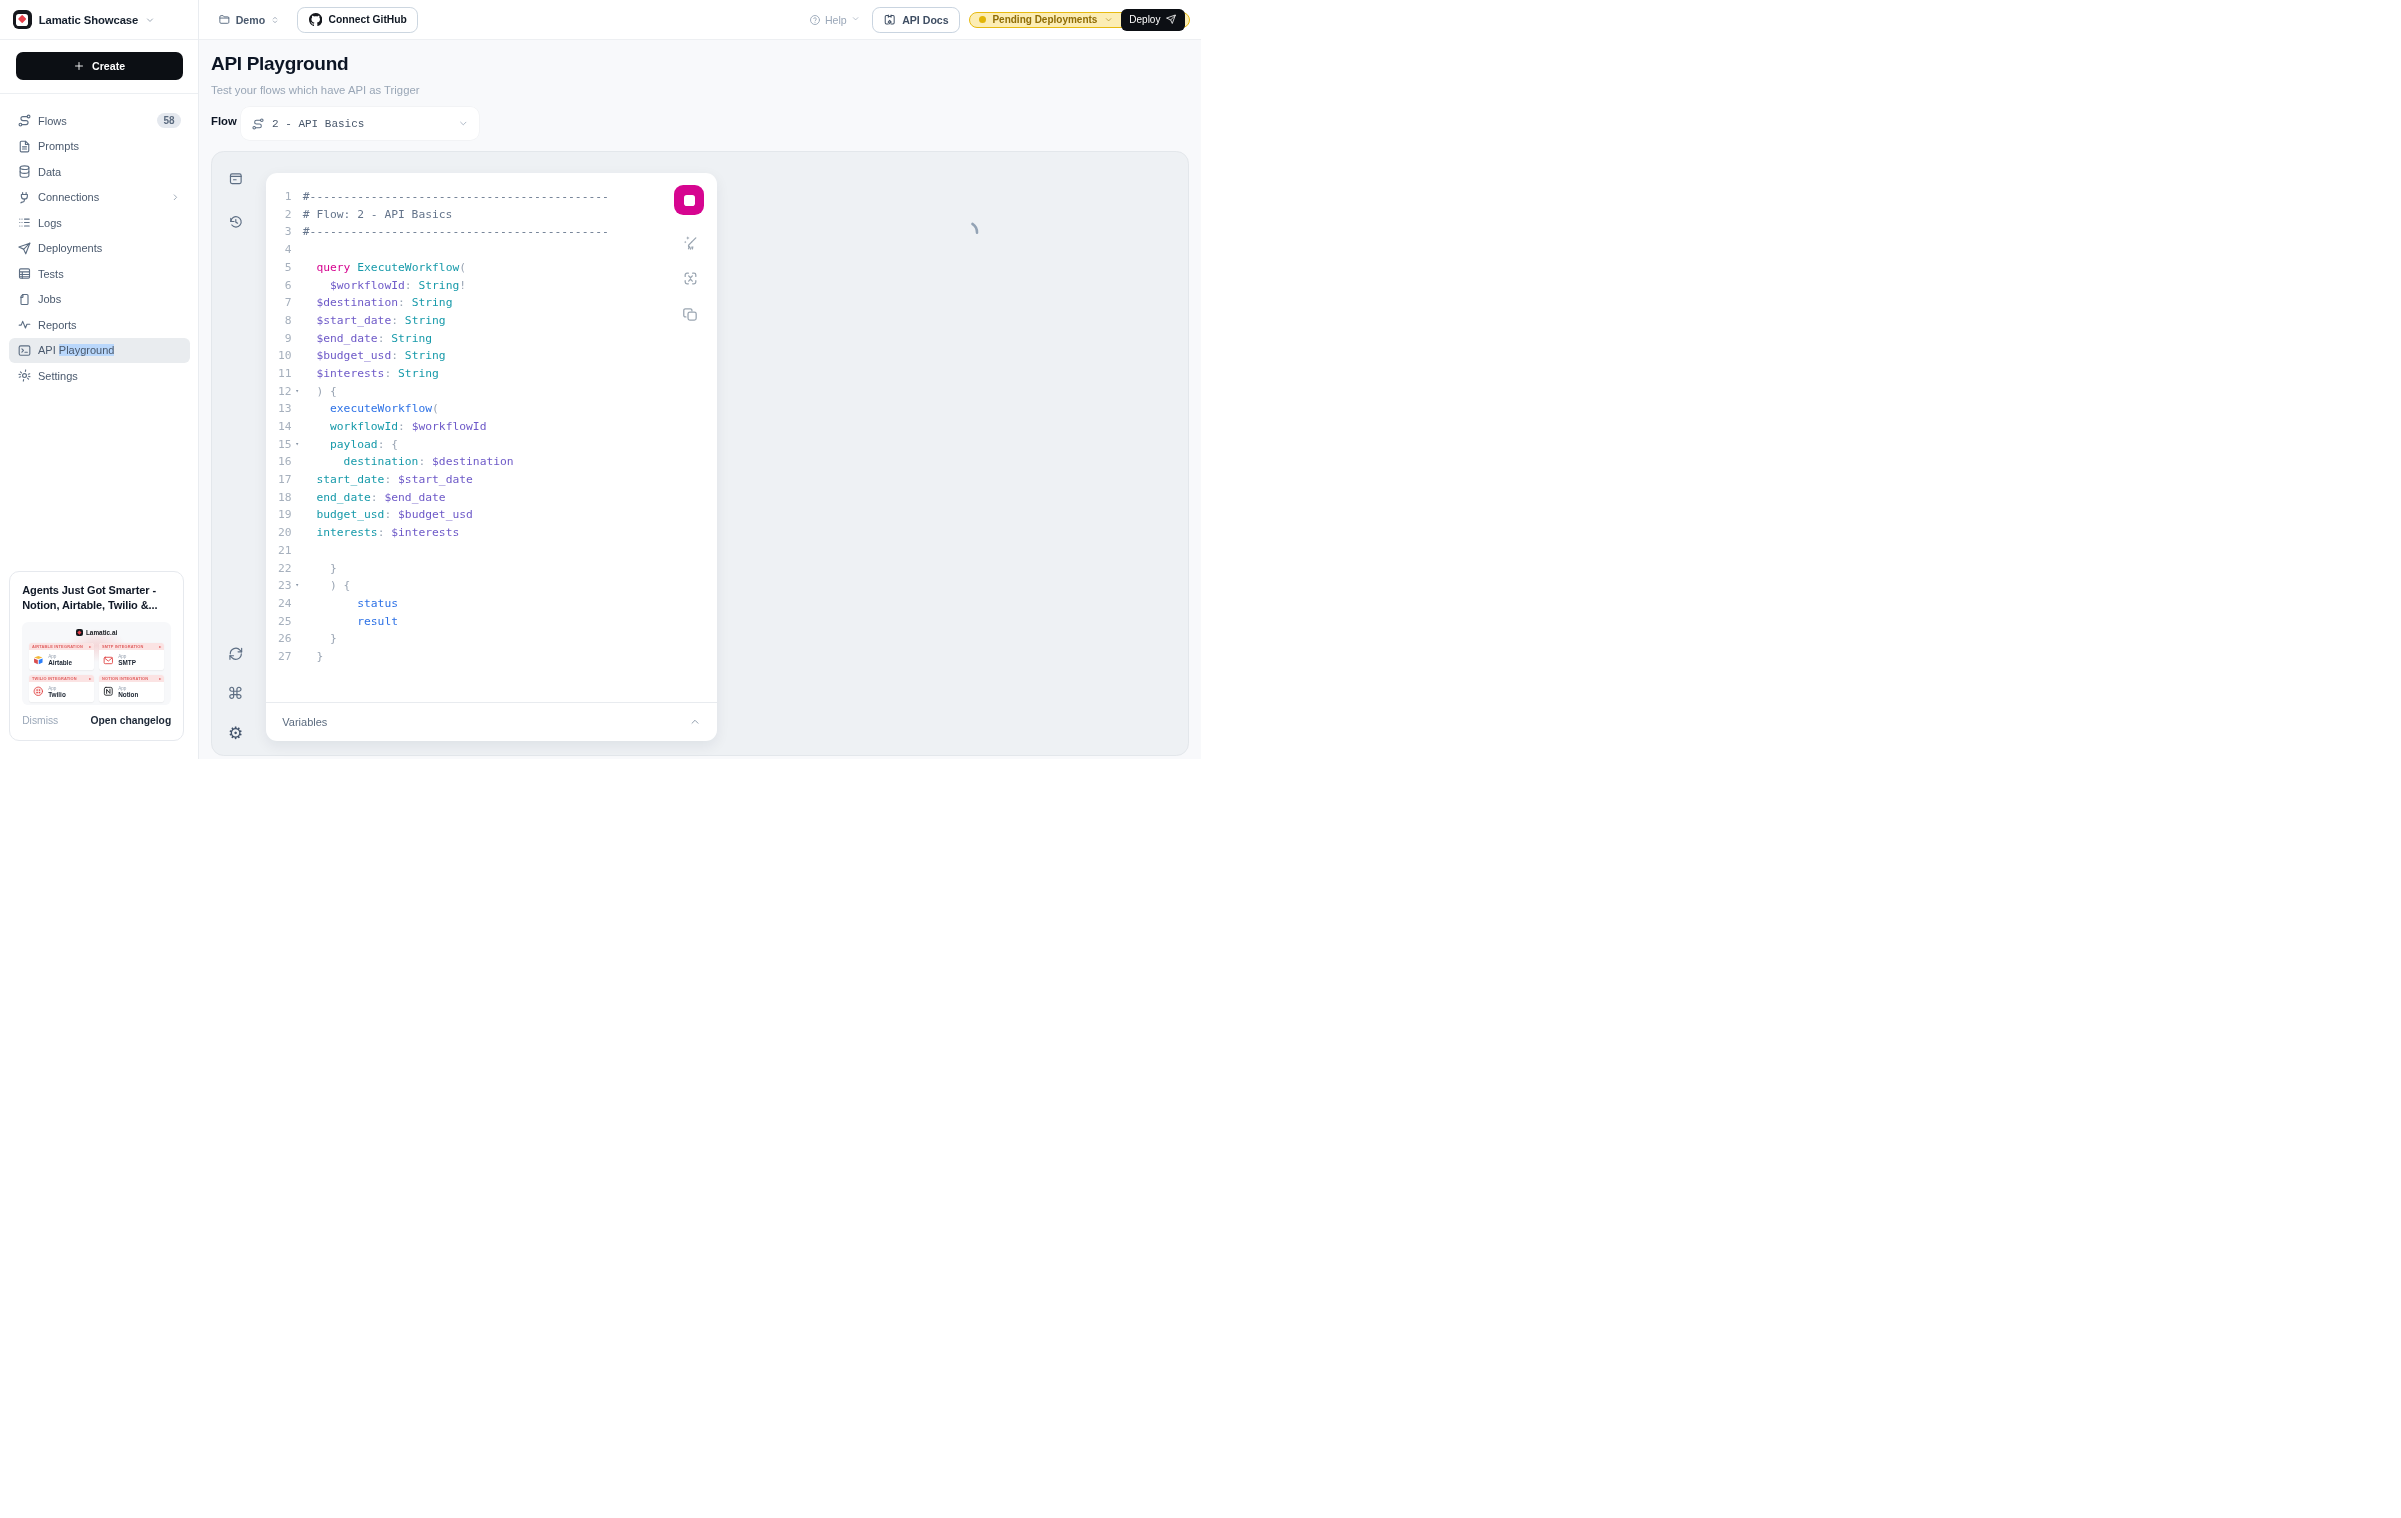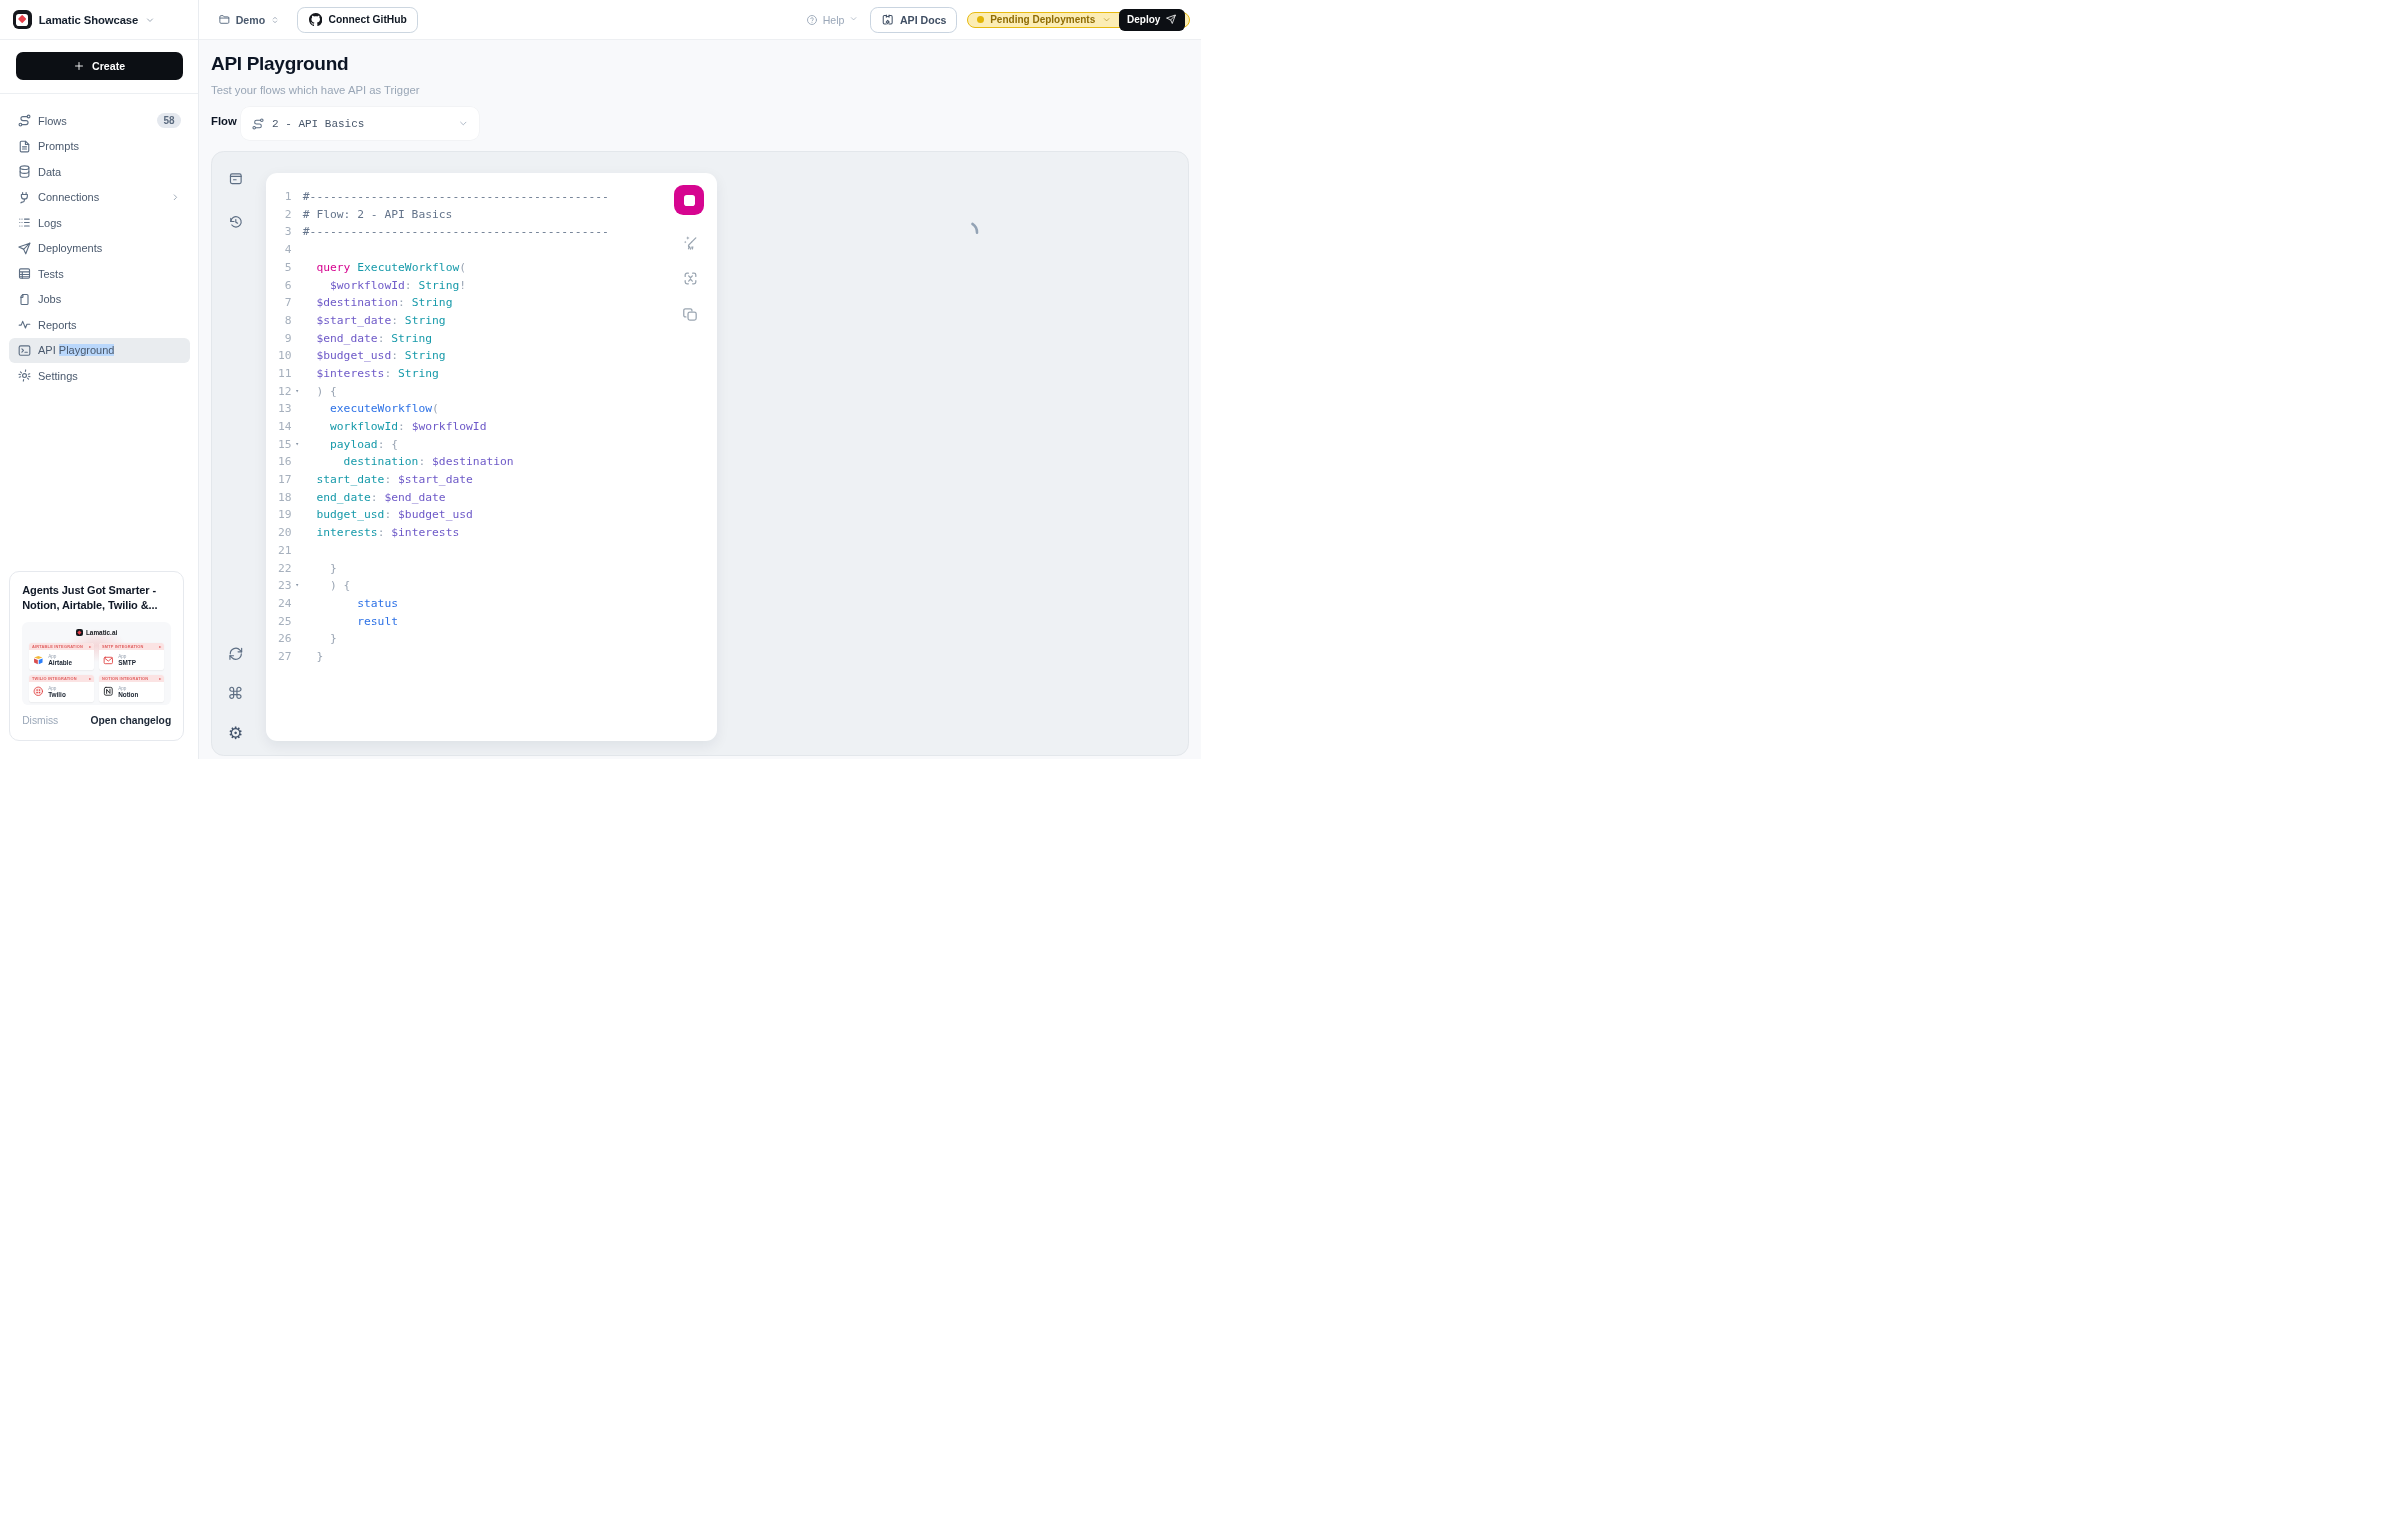--- a/index.html
+++ b/index.html
@@ -90,21 +90,21 @@
     border:0.7px solid #c9d4e0; border-radius:7.8px; background:#fff; font-size:10.6px; font-weight:600;
     color:#3f4e63; font-family:inherit; cursor:pointer; }
   .docs-btn .ic { width:13.4px; height:13.4px; } .docs-btn .ic svg{width:13.4px;height:13.4px;}
   .pending-pill { height:16px; display:flex; align-items:center; gap:6.4px; padding:0 3.5px 0 9.2px;
     background:#fcedb4; border:1.1px solid #e7ba10; border-radius:8.5px; cursor:pointer; }
   .pending-dot { width:7px; height:7px; border-radius:50%; background:#e2b507; }
   .pending-label { font-size:10px; font-weight:600; color:#8f6c05; white-space:nowrap; }
   .pending-chev { color:#a98b1d; } .pending-chev svg { width:9.2px; height:9.2px; }
   .deploy-btn { margin-left:1.4px; height:22px; display:flex; align-items:center; gap:5.7px;
     padding:0 8.5px; background:#0c0f14; color:#fff; border:none; border-radius:5.7px;
-    font-size:10px; font-weight:700; font-family:inherit; cursor:pointer; }
+    font-size:10px; font-weight:400; font-family:inherit; cursor:pointer; }
   .deploy-btn .ic { width:10.6px; height:10.6px; } .deploy-btn .ic svg{width:10.6px;height:10.6px;}
 
   
   .main { position:absolute; left:199px; top:40px; right:0; bottom:0; background:#f8f9fb; }
   .page-title { position:absolute; left:12px; top:12.7px; font-size:19px; font-weight:700;
     color:#0c1524; letter-spacing:-0.3px; }
   .page-sub { position:absolute; left:12px; top:44px; font-size:11.3px; color:#99a6b6; }
   .flow-label { position:absolute; left:12px; top:75px; font-size:11.3px; font-weight:600; color:#0c1524; }
   .flow-select { position:absolute; left:42px; top:67px; width:238px; height:33px; background:#fff;
     border-radius:8.5px; display:flex; align-items:center; gap:7px; padding:0 10px;
@@ -567,20 +567,28 @@
               </svg>
           </span>
           <span class="tool">
             <svg viewBox="0 0 24 24">
                 <rect x="8.5" y="8.5" width="11.5" height="11.5" rx="2.6"></rect>
                 <path d="M5.5 15.5h-.8A2.2 2.2 0 0 1 2.5 13.3V6.2A2.2 2.2 0 0 1 4.7 4h7.1A2.2 2.2 0 0 1 14 6.2V7"></path>
               </svg>
           </span>
         </div>
 
+        <div class="vars-bar">
+          <span class="vars-label">Variables</span>
+          <span class="vars-chev">
+            <svg viewBox="0 0 24 24">
+                <path d="M6 14.5l6-6 6 6"></path>
+              </svg>
+          </span>
+        </div>
       </div>
 
       <div class="spinner">
         <svg viewBox="0 0 36 36" width="25.5" height="25.5">
             <path d="M26 5.5A14.5 14.5 0 0 1 32.5 18" stroke="currentColor" stroke-width="3.6" fill="none"></path>
           </svg>
       </div>
     </div>
   </main>
 </div>

